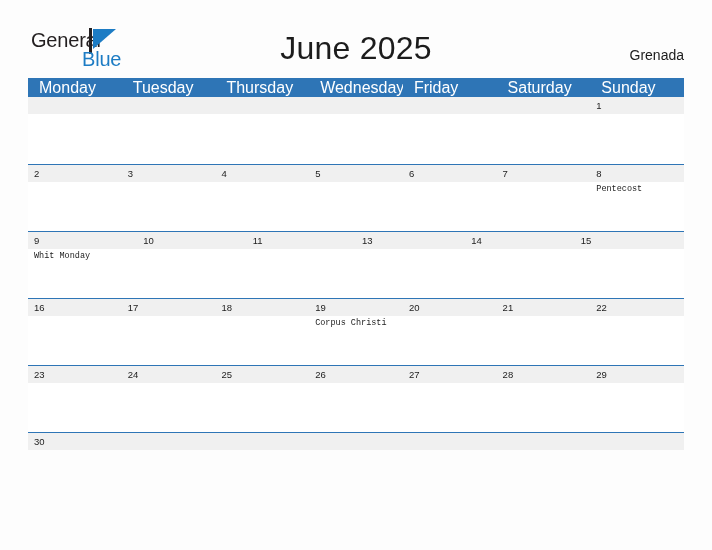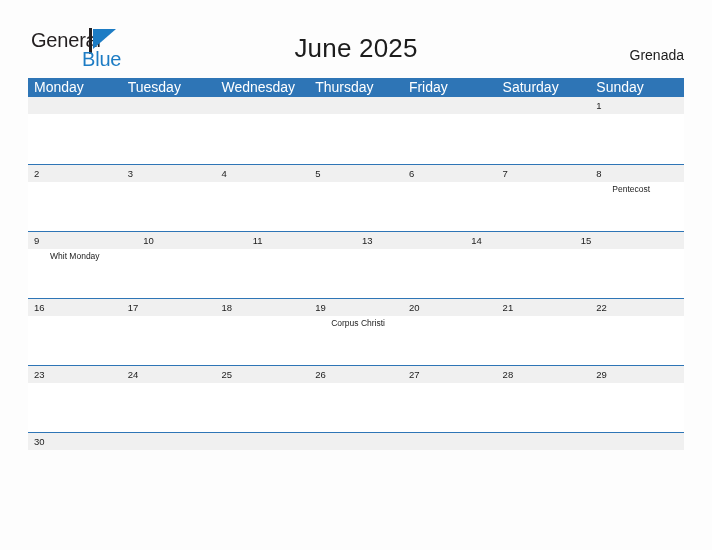--- a/index.html
+++ b/index.html
@@ -69,21 +69,21 @@
     height: 26px;
   }
 
   
   .title {
     position: absolute;
     left: 0;
     top: 30px;
     width: 712px;
     text-align: center;
-    font-size: 26px;
+    font-size: 32px;
     line-height: 36px;
     font-weight: normal;
     color: #1c1c1c;
     letter-spacing: 0.2px;
   }
 
   
   .country {
     position: absolute;
     right: 28px;
@@ -105,23 +105,23 @@
 
   .weekday-row {
     display: flex;
     width: 656px;
     height: 19px;
     background: #2e75b6;
   }
   .weekday {
     flex: 1 1 0;
     box-sizing: border-box;
-    padding-left: 6px;
+    padding-left: 11px;
     color: #ffffff;
-    font-size: 14px;
+    font-size: 16px;
     line-height: 19px;
     white-space: nowrap;
     overflow: hidden;
   }
 
   .week-row {
     width: 656px;
     border-top: 1.5px solid #2e75b6;
     box-sizing: border-box;
   }
@@ -162,28 +162,29 @@
   .day-number {
     position: absolute;
     left: 6px;
     top: 0;
     font-size: 9.5px;
     line-height: 17px;
     color: #1c1c1c;
   }
   .event {
     position: absolute;
-    left: 22px;
+    left: 6px;
     top: 17px;
     right: 3px;
     font-size: 8.5px;
     line-height: 14px;
     color: #1c1c1c;
     white-space: nowrap;
     overflow: hidden;
+    font-family: Liberation Mono, monospace;
   }
 </style>
 </head>
 <body>
 
 <div class="page">
 
   <div class="topbar">
 
     <div class="logo">
@@ -201,22 +202,22 @@
 
     <div class="country">Grenada</div>
 
   </div>
 
   <div class="calendar">
 
     <div class="weekday-row">
       <div class="weekday">Monday</div>
       <div class="weekday">Tuesday</div>
+      <div class="weekday">Thursday</div>
       <div class="weekday">Wednesday</div>
-      <div class="weekday">Thursday</div>
       <div class="weekday">Friday</div>
       <div class="weekday">Saturday</div>
       <div class="weekday">Sunday</div>
     </div>
 
     <div id="weeks-container">
         <div class="week-row tall">
           <div class="day-cells">
             <div class="day-cell empty">
               <span class="day-number"></span>

